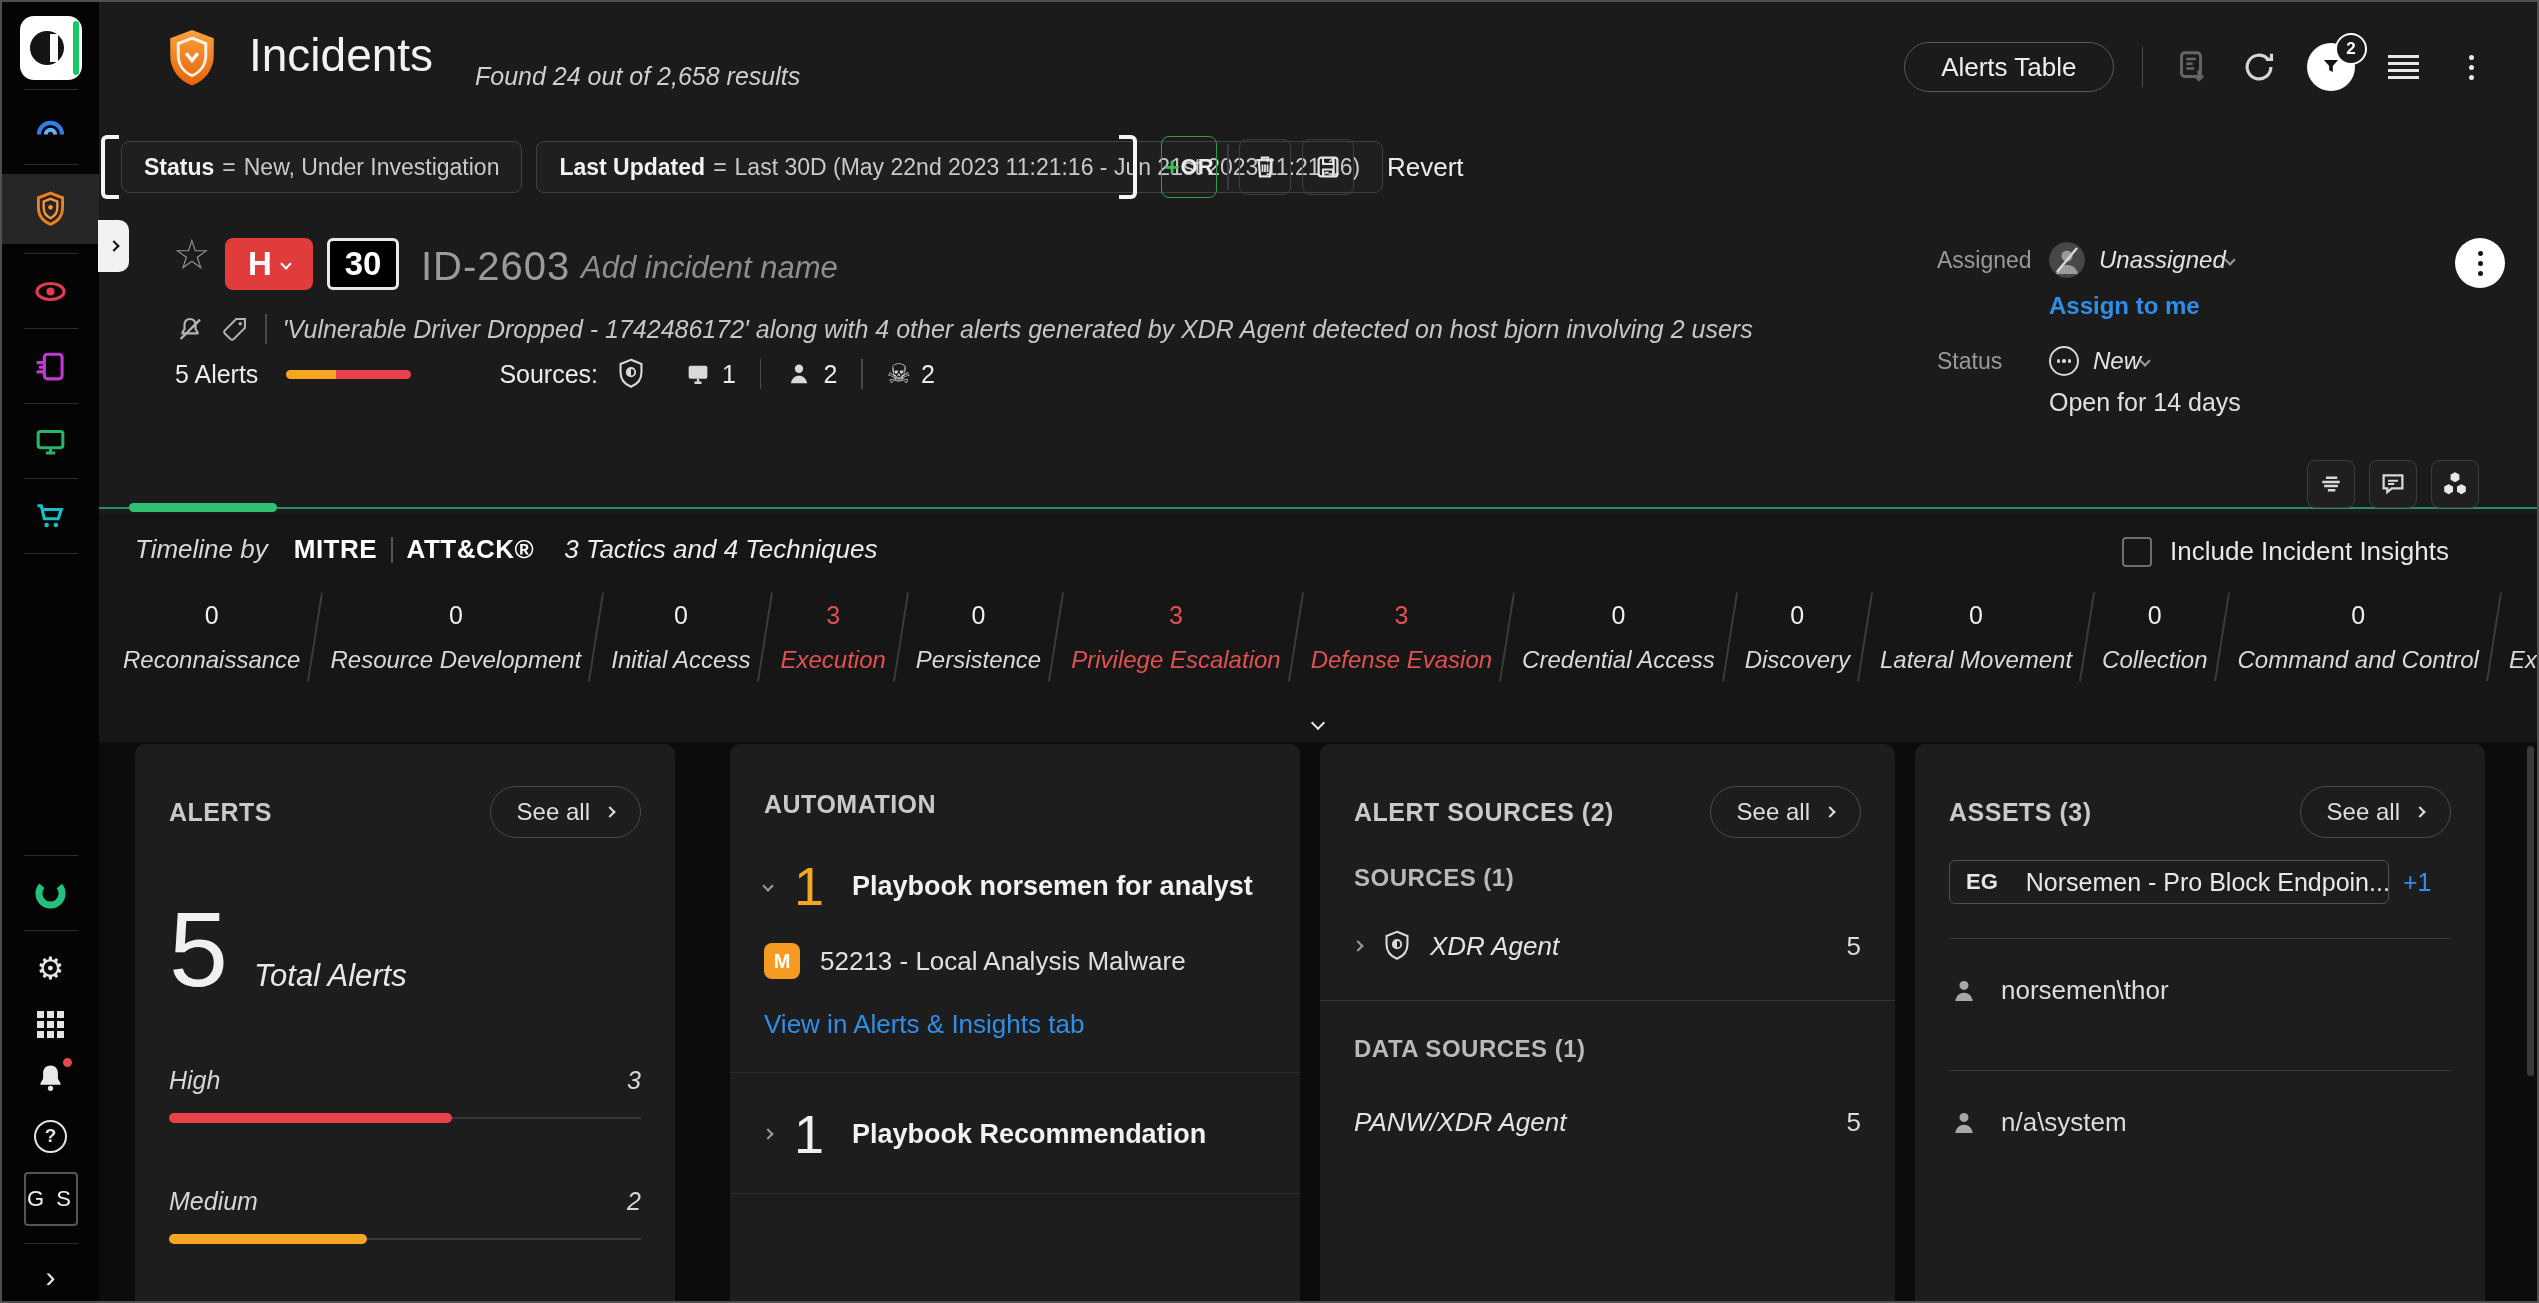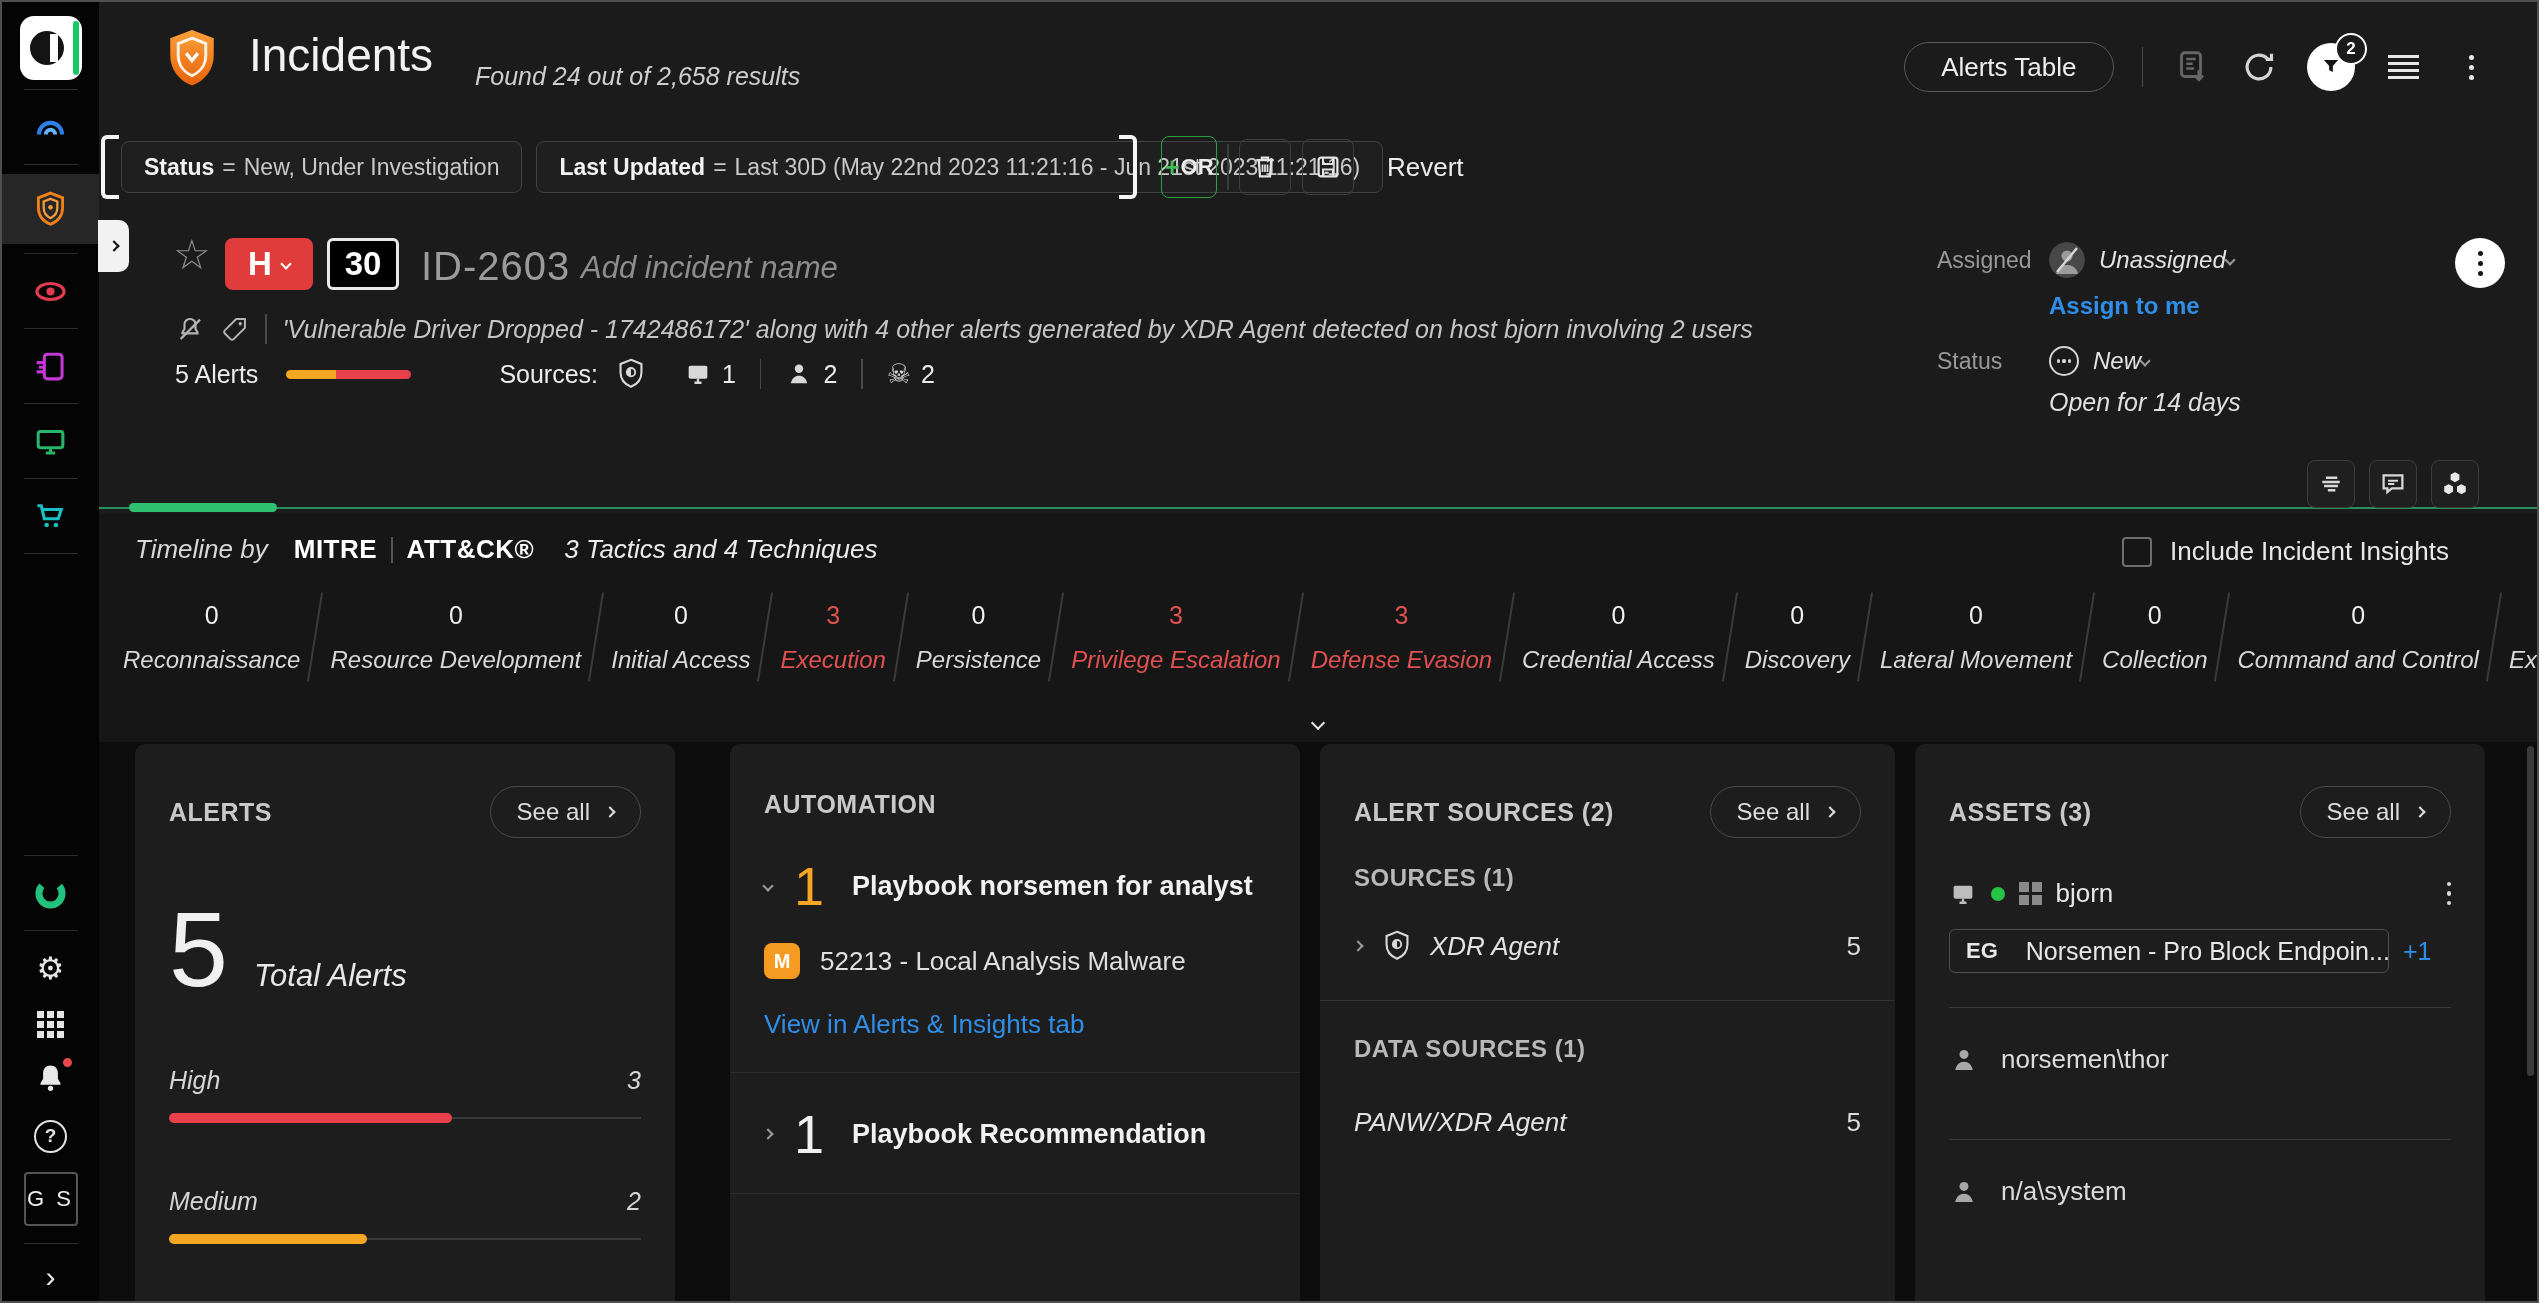--- a/index.html
+++ b/index.html
@@ -119,21 +119,21 @@
   .meta { position:absolute; left:1838px; top:240px; font-size:24px; }
   .meta-row { display:flex; align-items:center; }
   .meta-label { width:112px; color:#999; font-size:23px; }
   .avatar { width:36px; height:36px; border-radius:50%; overflow:hidden; margin-right:14px; flex:0 0 auto; }
   .meta-val { font-style:italic; color:#e3e3e3; display:flex; align-items:center; cursor:pointer; }
   .assign-link { margin:14px 0 0 112px; color:#2f8fe8; font-weight:bold; cursor:pointer; font-size:24px; }
   .status-row { margin-top:26px; }
   .status-ic { width:30px; height:30px; border:2.5px solid #d6d6d6; border-radius:50%; margin-right:14px;
                display:flex; align-items:center; justify-content:center; gap:2.5px; flex:0 0 auto; }
   .status-ic i { width:3.2px; height:3.2px; border-radius:50%; background:#d6d6d6; display:block; }
-  .open-dur { margin:12px 0 0 112px; font-style:italic; color:#e0e0e0; font-size:25px; }
+  .open-dur { margin:12px 0 0 112px; color:#e0e0e0; font-size:25px; }
   .inc-kebab { position:absolute; left:2356px; top:236px; width:50px; height:50px; border-radius:50%;
                background:#fff; display:flex; flex-direction:column; gap:5px; align-items:center; justify-content:center; cursor:pointer; }
   .inc-kebab i { width:5px; height:5px; border-radius:50%; background:#161616; display:block; }
 
   
   .tabs { position:absolute; left:36px; top:456px; display:flex; align-items:center; }
   .tab { font-size:25px; font-style:italic; color:#e4e4e4; margin-right:106px; white-space:nowrap; cursor:pointer;
          display:flex; align-items:center; gap:12px; }
   .tab.active { font-weight:bold; color:#fff; margin-right:78px; }
   .tabline { position:absolute; left:0; right:0; top:505px; height:2px; background:#27905a; }
@@ -689,39 +689,20 @@
         </div>
 
         <div class="card card-assets">
           <div class="card-h">
             <span class="card-title">ASSETS (3)</span>
             <button class="seeall">
               <span>See all</span>
               <span class="chev r s"></span>
             </button>
           </div>
-          <div class="asset-host">
-            <svg viewBox="0 0 24 24" width="28" height="28">
-              <rect x="4" y="5" width="16" height="11" rx="1.5" fill="#bdbdbd"></rect>
-              <path d="M12 16v3.5M9 19.5h6" stroke="#bdbdbd" stroke-width="2"></path>
-            </svg>
-            <span class="gdot"></span>
-            <span class="winic">
-                <i></i>
-                <i></i>
-                <i></i>
-                <i></i>
-              </span>
-            <span class="hostnm">bjorn</span>
-            <span class="mini-kebab">
-                <i></i>
-                <i></i>
-                <i></i>
-              </span>
-          </div>
           <div class="tagrow">
             <span class="tagbox">
               <span class="eg">EG</span>
               <span class="tpipe"></span>
               <span class="tnm">Norsemen - Pro Block Endpoin...</span>
             </span>
             <span class="plus1">+1</span>
           </div>
           <div class="inset-div"></div>
           <div class="user-row">

